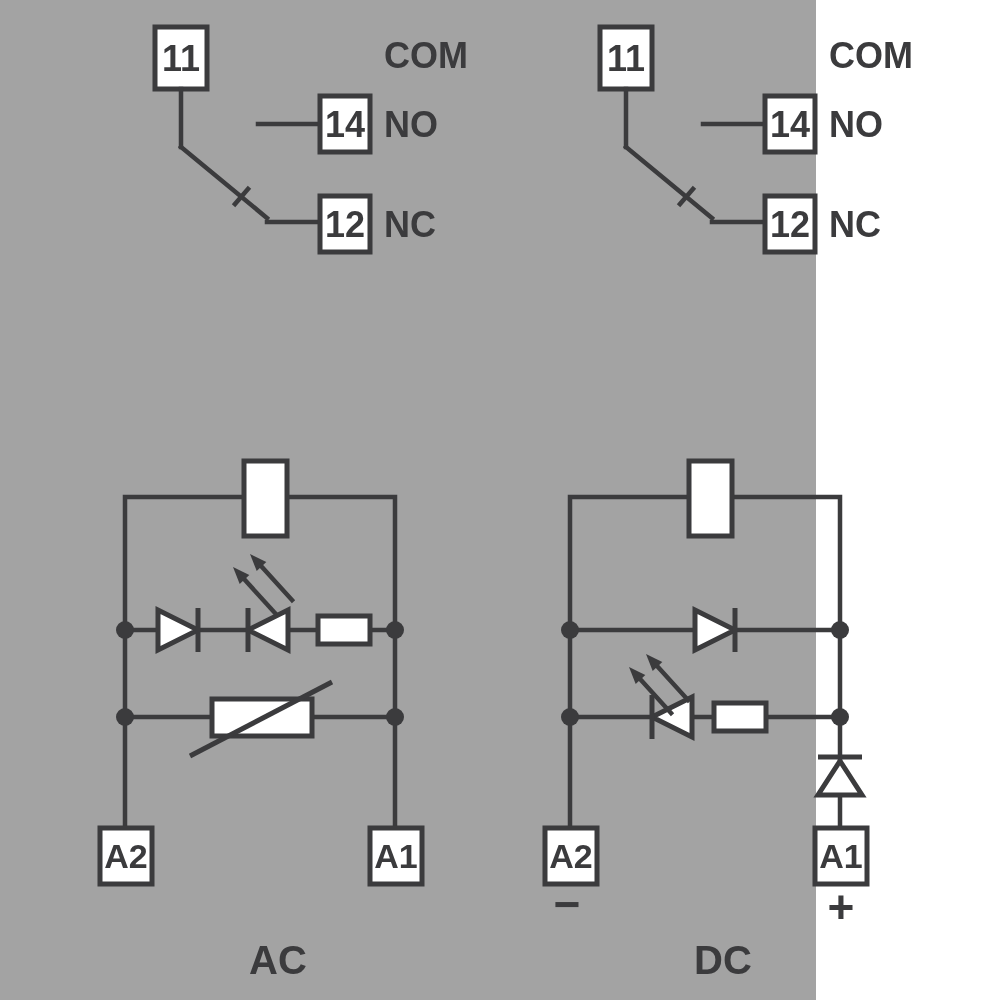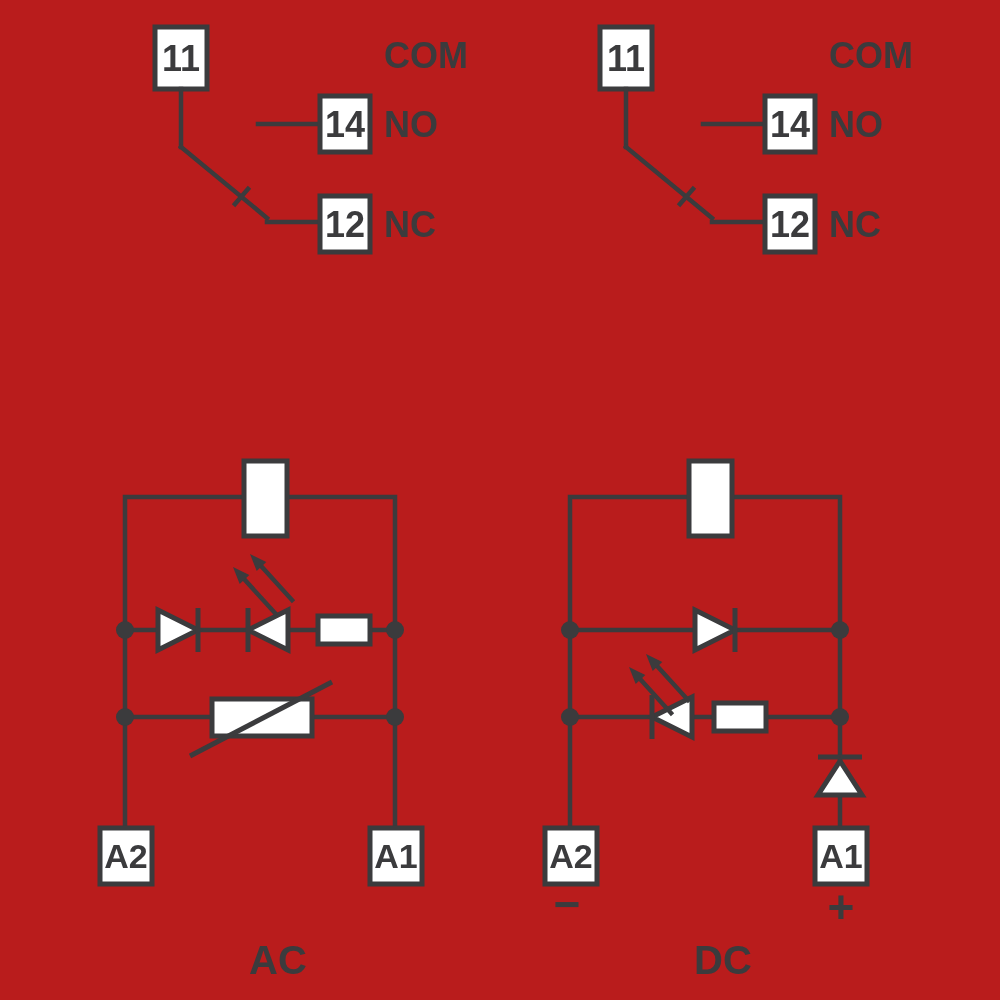--- a/index.html
+++ b/index.html
@@ -5,23 +5,23 @@
   html, body {
     margin: 0;
     padding: 0;
     background: #ffffff;
     width: 1000px;
     height: 1000px;
     overflow: hidden;
   }
   .stage {
     position: relative;
-    width: 1000px;
+    width: 816px;
     height: 1000px;
-    background: #b91c1c;
+    background: #a3a3a3;
   }
   svg text {
     font-family: "Liberation Sans", sans-serif;
     font-weight: bold;
     fill: #3b3b3d;
   }
   .t36 { font-size: 36px; }
   .t34 { font-size: 34px; }
   .t40 { font-size: 40px; }
   .t46 { font-size: 46px; }

